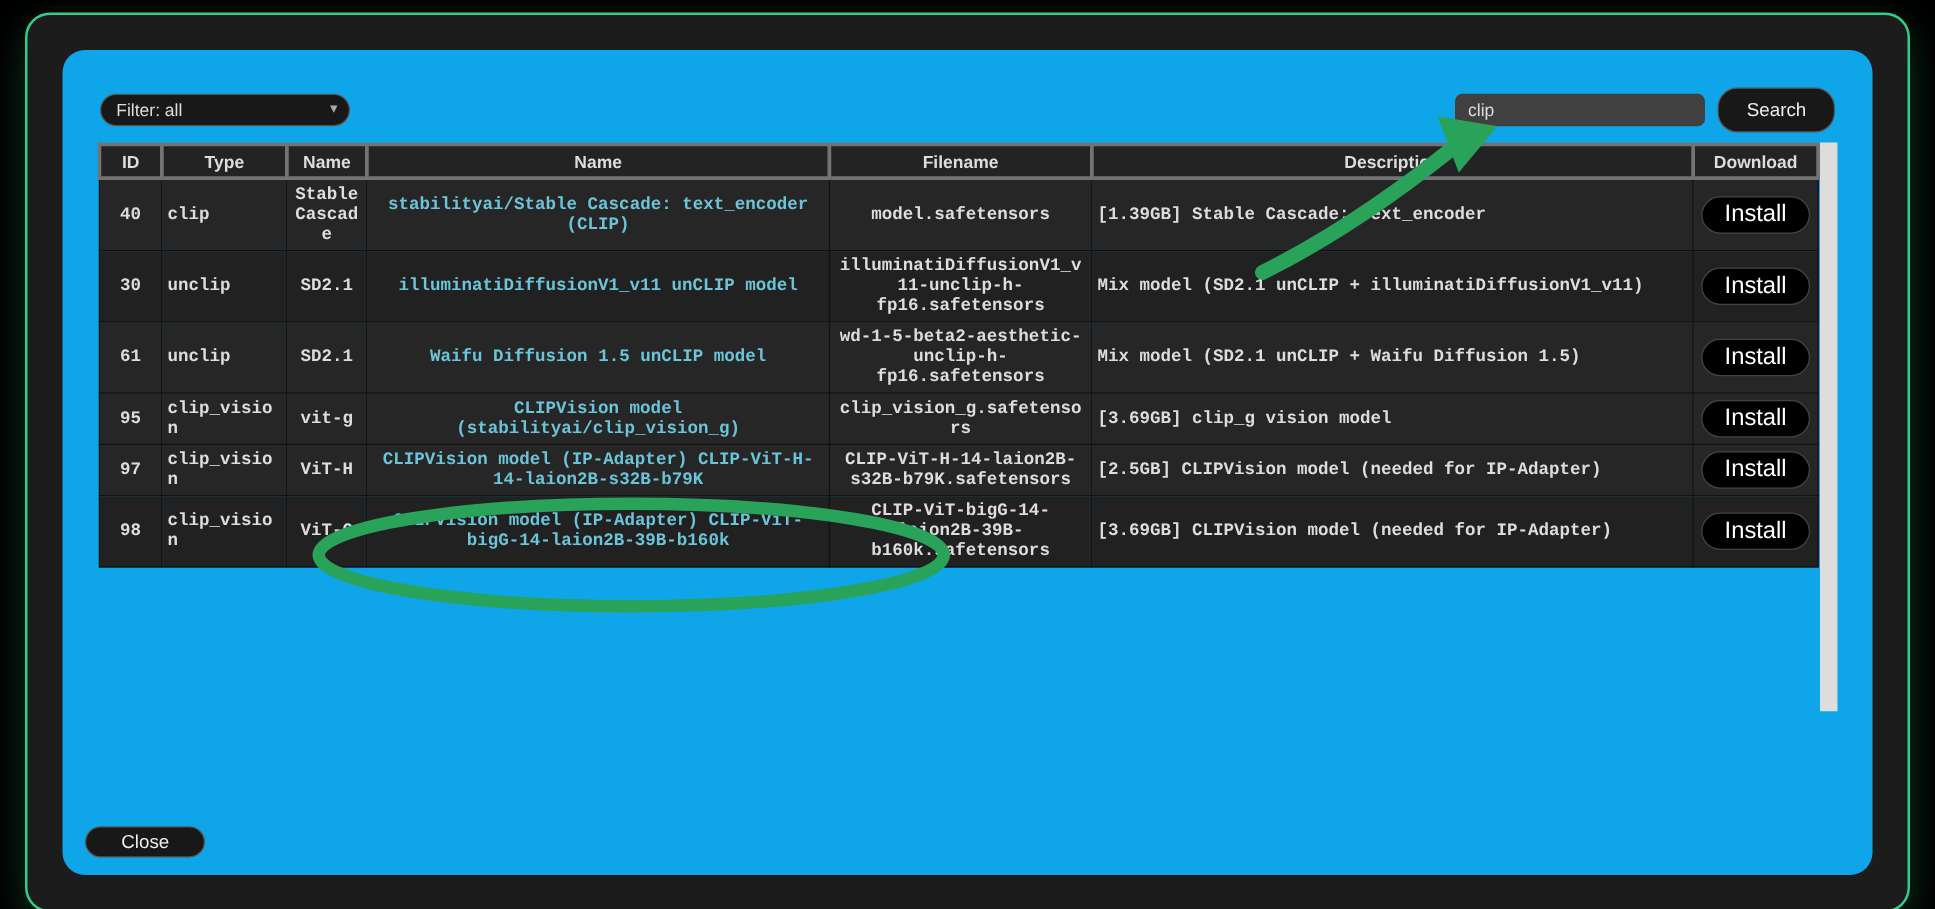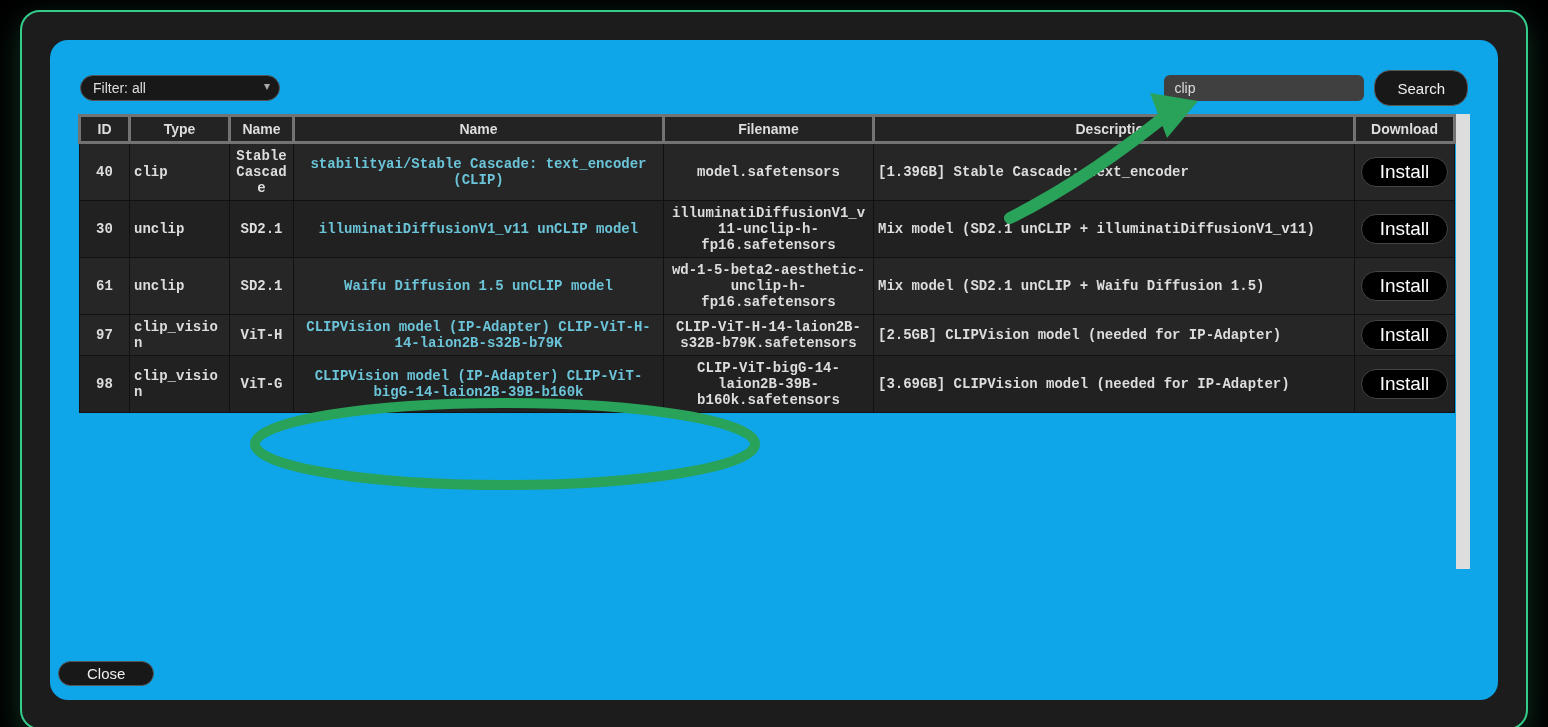--- a/index.html
+++ b/index.html
@@ -139,21 +139,21 @@
       font-family: Arial, sans-serif;
       font-size: 19px;
       cursor: pointer;
       font-weight: normal;
       white-space: nowrap;
     }
 
     .close-wrap {
       position: absolute;
       bottom: 14px;
-      left: 8px;
+      left: 18px;
     }
     .close-btn {
       background: #181818;
       color: #eee;
       border: 1px solid #555;
       border-radius: 16px;
       padding: 3px 28px;
       font-size: 15px;
       cursor: pointer;
     }
@@ -244,20 +244,29 @@
             <tr class="norm">
               <td class="center">61</td>
               <td>unclip</td>
               <td class="center">SD2.1</td>
               <td class="name-cell center"><span class="link">Waifu Diffusion 1.5 unCLIP model</span></td>
               <td class="center">wd-1-5-beta2-aesthetic-unclip-h-fp16.safetensors</td>
               <td>Mix model (SD2.1 unCLIP + Waifu Diffusion 1.5)</td>
               <td class="center"><button class="install-btn">Install</button></td>
             </tr>
             <tr class="norm">
+              <td class="center">95</td>
+              <td>clip_vision</td>
+              <td class="center">vit-g</td>
+              <td class="name-cell center"><span class="link">CLIPVision model (stabilityai/clip_vision_g)</span></td>
+              <td class="center">clip_vision_g.safetensors</td>
+              <td>[3.69GB] clip_g vision model</td>
+              <td class="center"><button class="install-btn">Install</button></td>
+            </tr>
+            <tr class="norm">
               <td class="center">97</td>
               <td>clip_vision</td>
               <td class="center">ViT-H</td>
               <td class="name-cell center"><span class="link">CLIPVision model (IP-Adapter) CLIP-ViT-H-14-laion2B-s32B-b79K</span></td>
               <td class="center">CLIP-ViT-H-14-laion2B-s32B-b79K.safetensors</td>
               <td>[2.5GB] CLIPVision model (needed for IP-Adapter)</td>
               <td class="center"><button class="install-btn">Install</button></td>
             </tr>
             <tr class="alt">
               <td class="center">98</td>

